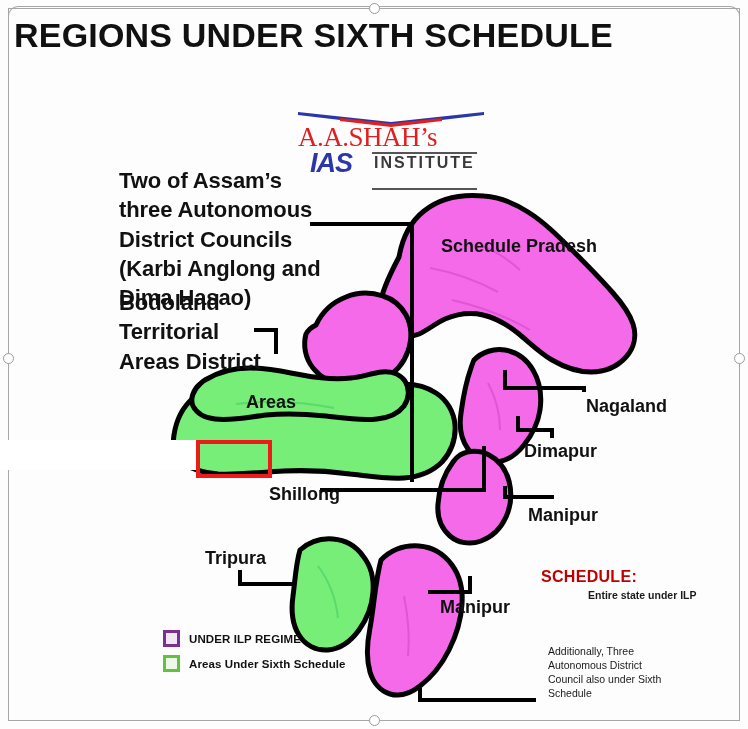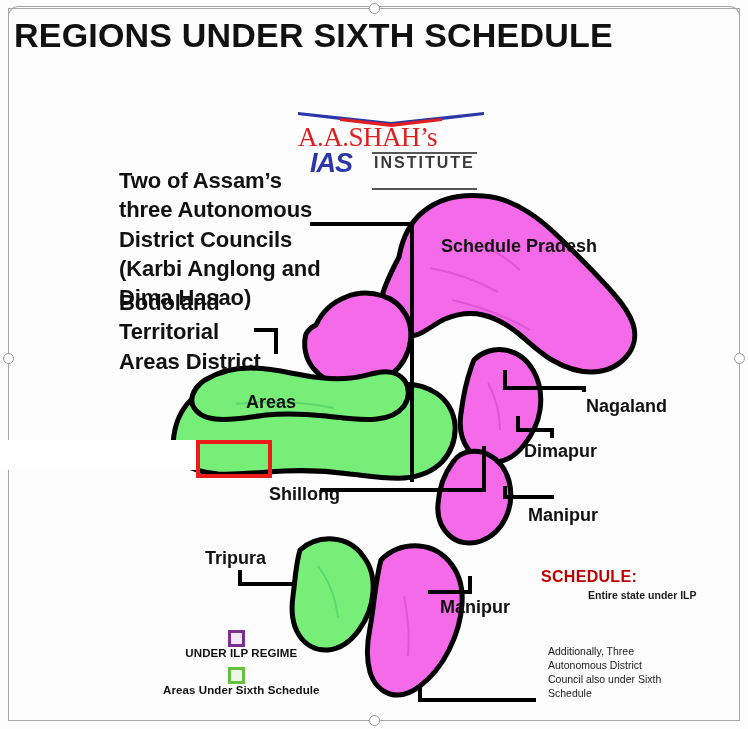--- a/index.html
+++ b/index.html
@@ -162,21 +162,21 @@
     top: 645px;
     font-size: 10.5px;
     font-weight: normal;
     color: #1a1a1a;
     line-height: 1.32;
     white-space: pre-line;
   }
 
   
   .legend { position: absolute; left: 163px; top: 630px; }
-  .legend-row { display: flex; align-items: center; margin-bottom: 8px; flex-direction: column; }
+  .legend-row { display: flex; align-items: center; margin-bottom: 8px; }
   .swatch {
     width: 17px; height: 17px;
     box-sizing: border-box;
     margin-right: 9px;
   }
   .swatch.ilp   { border: 3px solid #7b2f8e; background: #f2e8f5; }
   .swatch.sixth { border: 3px solid #63c23d; background: #eef8ea; }
   .legend-text {
     font-size: 11.5px;
     font-weight: bold;

